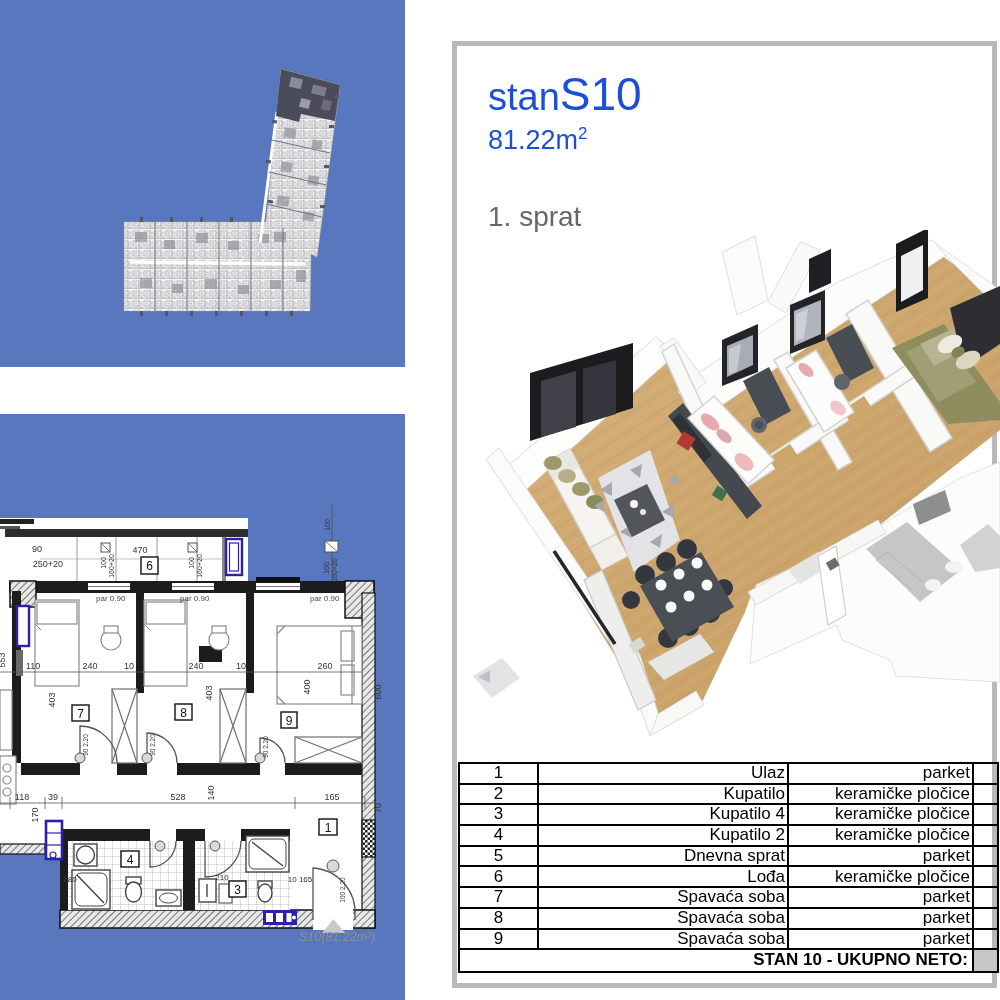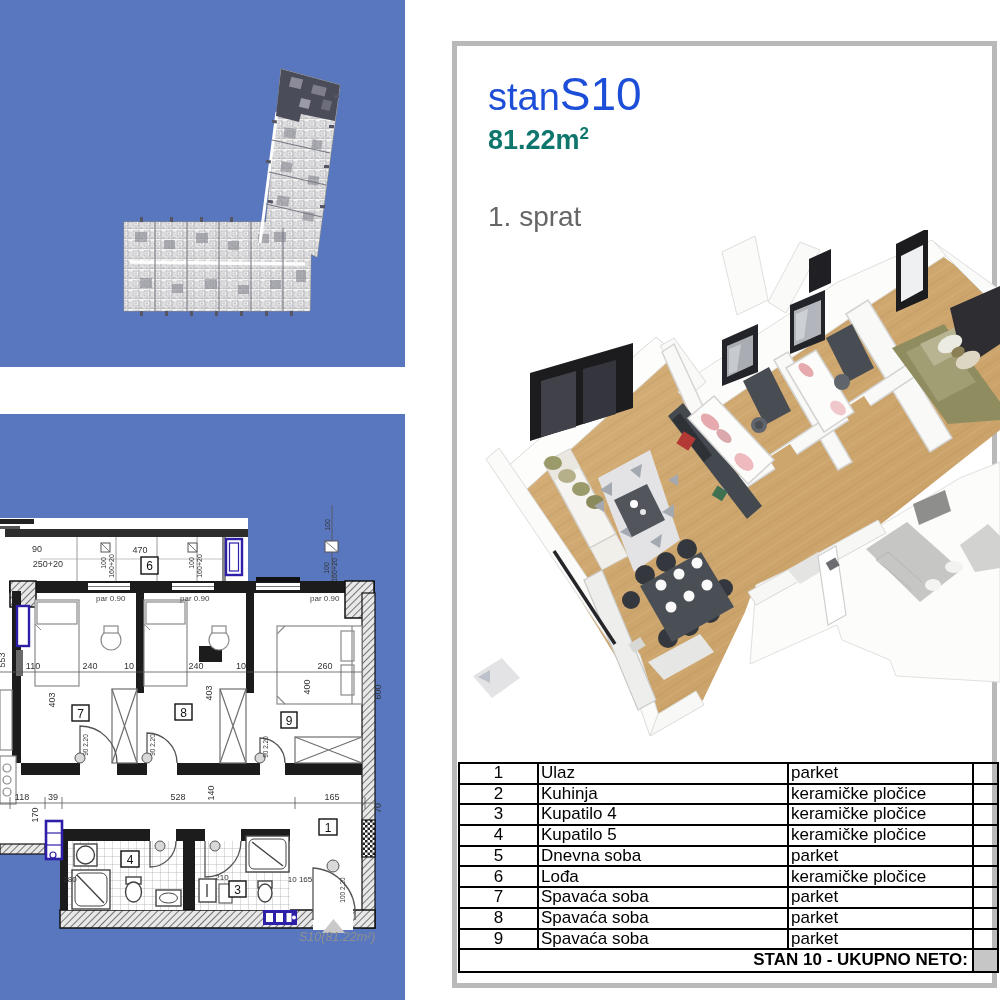--- a/index.html
+++ b/index.html
@@ -1,18 +1,18 @@
 <!DOCTYPE html>
 <html><head>
 <meta charset="utf-8">
 <style>
 html,body{margin:0;padding:0;width:1000px;height:1000px;background:#ffffff;overflow:hidden;
 font-family:"Liberation Sans",sans-serif;}
 .abs{position:absolute;}
-td{border:2px solid #000;padding:0 2px;height:18.7px;line-height:18.5px;overflow:hidden;white-space:nowrap;}
+td{border:2px solid #000;padding:0 2px;height:18.7px;line-height:18.5px;overflow:hidden;white-space:nowrap;text-align:right;}
 tr.tot td{height:20.5px;}
 </style>
 </head>
 <body>
 
 <svg class="abs" style="left:0;top:0" width="452" height="1000" viewBox="0 0 452 1000">
 <defs>
 <pattern id="hat" width="5" height="5" patternUnits="userSpaceOnUse" patternTransform="rotate(45)">
   <rect width="5" height="5" fill="#e8e8e8"></rect>
   <line x1="0" y1="0" x2="0" y2="5" stroke="#555" stroke-width="1.6"></line>
@@ -341,21 +341,21 @@
   </g>
 
   <text x="299" y="941" font-size="12.5" font-style="italic" fill="#8f8f8f">S10(81.22m²)</text>
 </g>
 </svg>
 
 <div class="abs" style="left:452px;top:41px;width:535px;height:937px;border:5px solid #b9b9b9;background:#fff"></div>
 <div class="abs" style="left:488px;top:67px;color:#1d4ed8">
   <span style="font-size:38px">stan</span><span style="font-size:46px">S10</span>
 </div>
-<div class="abs" style="left:488px;top:124px;color:#0f766e;font-weight:bold;font-size:27px">81.22m<sup style="font-size:17px">2</sup></div>
+<div class="abs" style="left:488px;top:124px;color:#1d4ed8;font-weight:normal;font-size:27px">81.22m<sup style="font-size:17px">2</sup></div>
 <div class="abs" style="left:488px;top:201px;color:#666;font-size:28px">1. sprat</div>
 
 <svg class="abs" style="left:460px;top:230px" width="540" height="520" viewBox="460 230 540 520">
 <defs>
 <linearGradient id="wood" x1="0" y1="0" x2="1" y2="1">
   <stop offset="0" stop-color="#d9b37e"></stop>
         <stop offset="0.5" stop-color="#cda66e"></stop>
         <stop offset="1" stop-color="#c69d65"></stop>
 </linearGradient>
 <pattern id="plank" width="14" height="14" patternUnits="userSpaceOnUse" patternTransform="rotate(-33)">
@@ -524,39 +524,39 @@
       </colgroup>
     <tbody>
 <tr>
           <td style="text-align:center">1</td>
           <td>Ulaz</td>
           <td>parket</td>
           <td></td>
         </tr>
 <tr>
           <td style="text-align:center">2</td>
-          <td>Kuhinja</td>
+          <td>Kupatilo</td>
           <td>keramičke pločice</td>
           <td></td>
         </tr>
 <tr>
           <td style="text-align:center">3</td>
           <td>Kupatilo 4</td>
           <td>keramičke pločice</td>
           <td></td>
         </tr>
 <tr>
           <td style="text-align:center">4</td>
-          <td>Kupatilo 5</td>
+          <td>Kupatilo 2</td>
           <td>keramičke pločice</td>
           <td></td>
         </tr>
 <tr>
           <td style="text-align:center">5</td>
-          <td>Dnevna soba</td>
+          <td>Dnevna sprat</td>
           <td>parket</td>
           <td></td>
         </tr>
 <tr>
           <td style="text-align:center">6</td>
           <td>Lođa</td>
           <td>keramičke pločice</td>
           <td></td>
         </tr>
 <tr>

